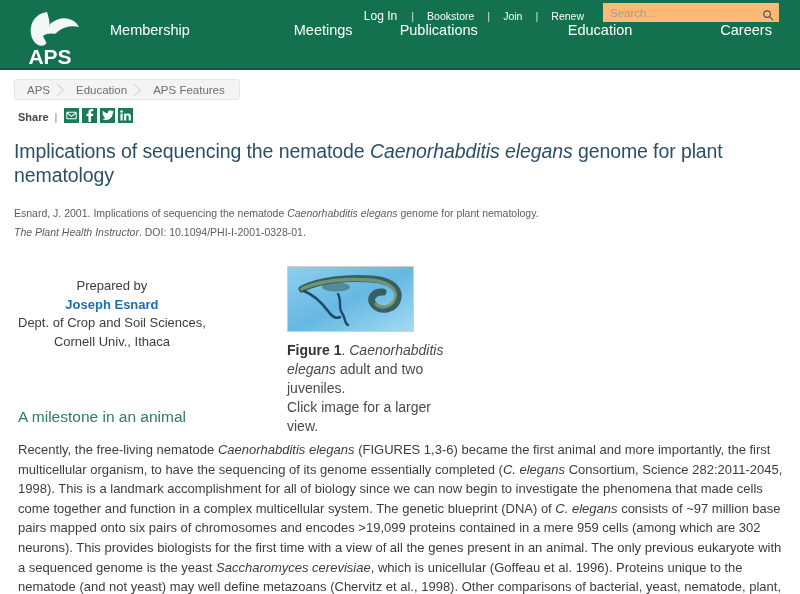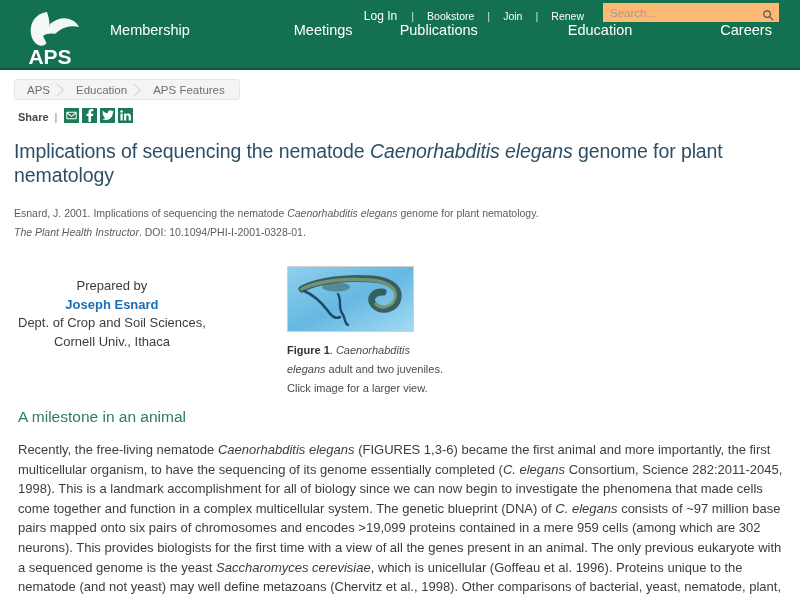--- a/index.html
+++ b/index.html
@@ -205,21 +205,21 @@
   }
   .figure-img {
     width: 127px; height: 66px;
     border: 1px solid #cfcfcf;
     background: linear-gradient(150deg, #7fc4e8 0%, #5fb3e0 45%, #8fd0ee 100%);
     position: relative;
     overflow: hidden;
   }
   .figure-caption {
     margin-top: 9px;
-    font-size: 11px;
+    font-size: 14px;
     color: #4a4a4a;
     line-height: 19px;
     width: 160px;
   }
   .figure-caption b { color: #333; }
   .figure-caption .ital { font-style: italic; }
 
   
   .section-heading {
     font-size: 15.5px;

